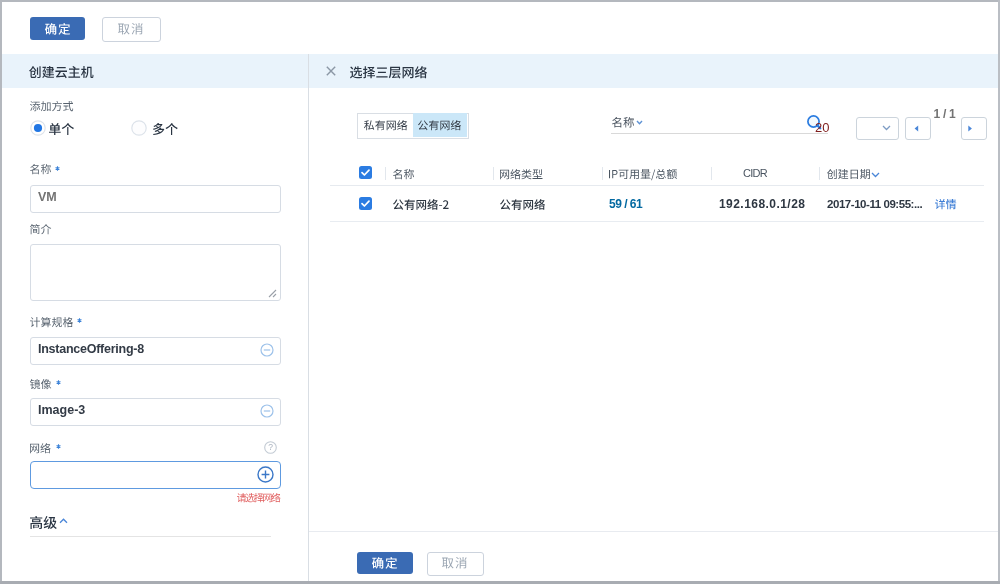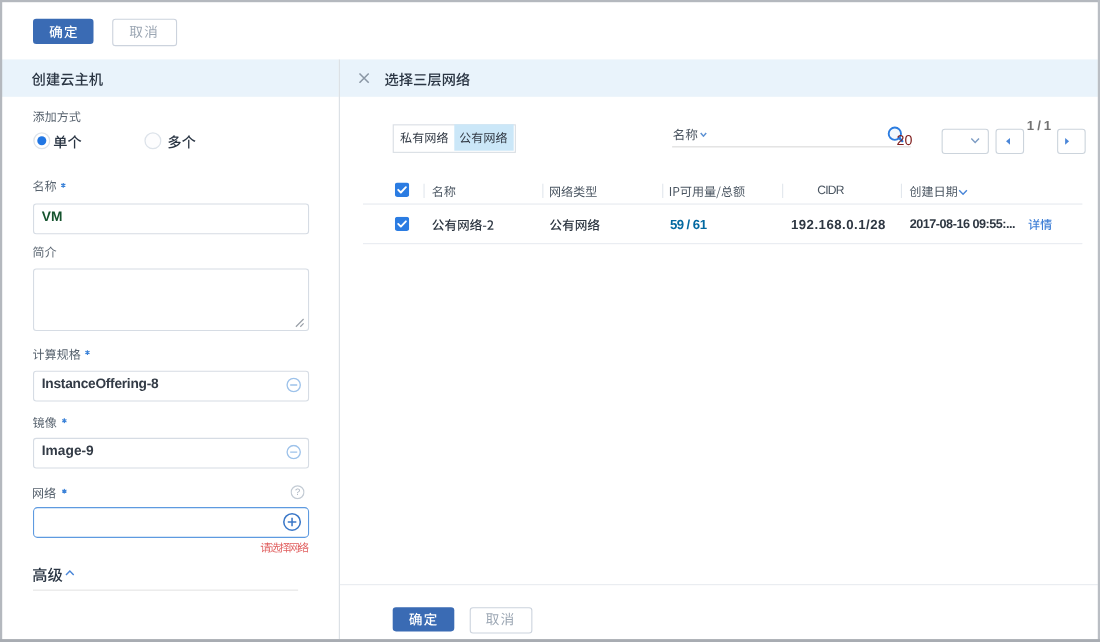--- a/index.html
+++ b/index.html
@@ -44,21 +44,21 @@
 <svg style="position:absolute;left:153px;top:122.5px;overflow:visible" width="24.8" height="12.1" viewBox="0.9 -11.0 24.8 12.1">
       <path fill="#2a3543" d="M5.8 -11.0C5.0 -9.9 3.4 -8.7 1.3 -7.9C1.6 -7.7 2.0 -7.3 2.2 -7.0C3.3 -7.6 4.3 -8.2 5.1 -8.8H8.6C8.0 -8.1 7.1 -7.4 6.2 -6.9C5.7 -7.3 5.2 -7.7 4.7 -8.0L3.8 -7.4C4.2 -7.1 4.7 -6.7 5.1 -6.4C3.8 -5.8 2.3 -5.4 0.9 -5.2C1.1 -4.9 1.4 -4.4 1.5 -4.1C5.1 -4.8 8.8 -6.5 10.5 -9.4L9.7 -9.9L9.5 -9.9H6.4C6.7 -10.1 6.9 -10.4 7.2 -10.7ZM8.0 -6.4C7.0 -5.1 5.1 -3.8 2.5 -2.9C2.8 -2.7 3.1 -2.2 3.2 -1.9C4.8 -2.5 6.1 -3.3 7.2 -4.1H10.5C9.9 -3.2 9.0 -2.5 8.0 -1.9C7.6 -2.3 7.0 -2.8 6.5 -3.1L5.5 -2.5C6.0 -2.2 6.5 -1.8 6.9 -1.4C5.1 -0.6 3.0 -0.2 0.9 -0.1C1.1 0.2 1.3 0.8 1.4 1.1C6.1 0.6 10.5 -0.8 12.3 -4.7L11.5 -5.2L11.3 -5.2H8.5C8.8 -5.5 9.0 -5.8 9.3 -6.1Z M18.9 -7.0V1.1H20.1V-7.0ZM19.5 -11.0C18.2 -8.8 15.8 -7.0 13.4 -6.0C13.7 -5.7 14.1 -5.2 14.3 -4.9C16.2 -5.8 18.1 -7.2 19.5 -8.9C21.4 -6.8 23.1 -5.7 24.8 -4.8C25.0 -5.2 25.3 -5.7 25.7 -6.0C23.9 -6.8 22.1 -7.9 20.3 -9.9L20.6 -10.5Z"></path>
     </svg>
 <svg style="position:absolute;left:30px;top:164.3px;overflow:visible" width="21.0" height="10.2" viewBox="0.5 -9.3 21.0 10.2">
       <path fill="#57626e" d="M2.9 -5.8C3.5 -5.4 4.1 -4.9 4.6 -4.5C3.3 -3.8 1.9 -3.3 0.5 -3.0C0.7 -2.8 0.9 -2.5 0.9 -2.2C1.6 -2.4 2.2 -2.6 2.8 -2.8V0.9H3.6V0.3H8.5V0.9H9.3V-3.7H5.0C6.8 -4.7 8.4 -6.1 9.3 -7.8L8.7 -8.2L8.6 -8.1H4.7C5.0 -8.4 5.2 -8.8 5.4 -9.1L4.5 -9.3C3.8 -8.2 2.6 -7.0 0.8 -6.1C1.0 -6.0 1.2 -5.7 1.3 -5.5C2.4 -6.0 3.3 -6.7 4.0 -7.4H8.1C7.4 -6.4 6.5 -5.6 5.4 -4.9C4.8 -5.3 4.1 -5.9 3.5 -6.3ZM8.5 -0.5H3.6V-3.0H8.5Z M16.6 -4.9C16.4 -3.6 15.9 -2.2 15.3 -1.3C15.5 -1.2 15.8 -1.0 16.0 -0.9C16.6 -1.8 17.1 -3.3 17.4 -4.8ZM19.6 -4.8C20.1 -3.6 20.5 -2.0 20.7 -1.0L21.5 -1.2C21.3 -2.3 20.8 -3.8 20.3 -5.1ZM16.9 -9.2C16.6 -7.8 16.1 -6.4 15.5 -5.5V-6.1H14.1V-8.0C14.6 -8.2 15.1 -8.3 15.5 -8.5L15.0 -9.1C14.2 -8.8 12.8 -8.5 11.7 -8.3C11.8 -8.1 11.9 -7.8 11.9 -7.6C12.4 -7.7 12.8 -7.8 13.3 -7.9V-6.1H11.6V-5.3H13.2C12.8 -4.0 12.0 -2.6 11.4 -1.8C11.5 -1.6 11.7 -1.3 11.8 -1.1C12.3 -1.8 12.9 -2.9 13.3 -4.0V0.9H14.1V-4.1C14.4 -3.6 14.8 -3.0 15.0 -2.7L15.5 -3.3C15.3 -3.6 14.4 -4.6 14.1 -4.9V-5.3H15.4L15.3 -5.2C15.5 -5.1 15.9 -4.9 16.0 -4.8C16.4 -5.4 16.8 -6.2 17.1 -7.0H18.2V-0.1C18.2 0.0 18.1 0.1 18.0 0.1C17.9 0.1 17.4 0.1 16.9 0.1C17.0 0.3 17.1 0.6 17.1 0.8C17.8 0.8 18.3 0.8 18.6 0.7C18.9 0.6 19.0 0.3 19.0 -0.1V-7.0H20.5C20.3 -6.6 20.1 -6.2 19.9 -5.8L20.6 -5.6C20.9 -6.2 21.3 -7.0 21.5 -7.7L21.0 -7.8L20.9 -7.8H17.3C17.4 -8.2 17.6 -8.6 17.6 -9.1Z"></path>
     </svg>
 <svg style="position:absolute;left:54.5px;top:165.5px" width="5" height="5" viewBox="0 0 5 5">
       <path d="M2.5 0.3 L2.5 4.7 M0.6 1.4 L4.4 3.6 M4.4 1.4 L0.6 3.6" stroke="#3b82d8" stroke-width="1.1" fill="none"></path>
     </svg>
 <div style="position:absolute;left:30px;top:184.5px;width:249px;height:26px;background:#fff;border:1px solid #d6dce4;border-radius:3px"></div>
-<div style="position:absolute;left:38px;top:190px;white-space:nowrap;font:bold 12.5px 'Liberation Sans',sans-serif;color:#14532d">VM</div>
+<div style="position:absolute;left:38px;top:190px;white-space:nowrap;font:bold 12.5px 'Liberation Sans',sans-serif;color:#737373">VM</div>
 <svg style="position:absolute;left:30px;top:224.4px;overflow:visible" width="21.2" height="10.2" viewBox="0.5 -9.3 21.2 10.2">
       <path fill="#57626e" d="M1.2 -5.0V0.9H2.0V-5.0ZM1.7 -5.9C2.1 -5.5 2.7 -4.9 2.9 -4.5L3.5 -5.0C3.3 -5.4 2.8 -5.9 2.3 -6.3ZM3.5 -4.3V-0.5H7.6V-4.3ZM2.3 -9.3C1.9 -8.2 1.3 -7.2 0.5 -6.6C0.7 -6.5 1.1 -6.2 1.2 -6.1C1.6 -6.5 2.0 -7.0 2.4 -7.6H3.0C3.3 -7.1 3.5 -6.6 3.6 -6.2L4.4 -6.5C4.3 -6.8 4.1 -7.2 3.8 -7.6H5.4V-8.3H2.7C2.8 -8.5 3.0 -8.8 3.1 -9.1ZM6.6 -9.3C6.3 -8.3 5.8 -7.4 5.1 -6.8C5.4 -6.7 5.7 -6.5 5.8 -6.3C6.1 -6.7 6.4 -7.1 6.7 -7.6H7.6C7.9 -7.1 8.2 -6.5 8.3 -6.2L9.1 -6.5C8.9 -6.8 8.7 -7.2 8.4 -7.6H10.2V-8.3H7.1C7.2 -8.5 7.3 -8.8 7.3 -9.1ZM6.8 -2.1V-1.1H4.2V-2.1ZM4.2 -3.6H6.8V-2.7H4.2ZM3.8 -5.9V-5.2H9.0V-0.1C9.0 0.0 9.0 0.1 8.8 0.1C8.6 0.1 8.1 0.1 7.4 0.1C7.5 0.3 7.7 0.6 7.7 0.8C8.5 0.8 9.1 0.8 9.4 0.7C9.7 0.6 9.8 0.4 9.8 -0.1V-5.9Z M18.2 -4.9V0.9H19.0V-4.9ZM14.0 -4.9V-3.5C14.0 -2.2 13.8 -0.8 11.8 0.3C12.0 0.4 12.3 0.7 12.4 0.9C14.7 -0.3 14.9 -2.0 14.9 -3.5V-4.9ZM16.5 -9.3C15.5 -7.6 13.4 -5.9 11.3 -5.2C11.5 -5.0 11.7 -4.7 11.8 -4.5C13.6 -5.1 15.3 -6.5 16.5 -7.9C17.6 -6.5 19.4 -5.2 21.2 -4.6C21.3 -4.8 21.6 -5.2 21.7 -5.4C19.9 -5.9 18.0 -7.2 17.0 -8.6L17.1 -8.9Z"></path>
     </svg>
 <div style="position:absolute;left:30px;top:244px;width:249px;height:55px;background:#fff;border:1px solid #d6dce4;border-radius:3px"></div>
 <svg style="position:absolute;left:266px;top:287px" width="11" height="11" viewBox="0 0 11 11">
       <path d="M10 3 L3 10 M10 7 L7 10" stroke="#9aa0a8" stroke-width="1.1" fill="none"></path>
     </svg>
 <svg style="position:absolute;left:30px;top:317.2px;overflow:visible" width="43.2" height="10.2" viewBox="0.5 -9.3 43.2 10.2">
       <path fill="#57626e" d="M1.5 -8.5C2.1 -8.0 2.9 -7.3 3.2 -6.8L3.8 -7.4C3.4 -7.9 2.7 -8.6 2.0 -9.1ZM0.5 -5.8V-5.0H2.3V-1.0C2.3 -0.5 1.9 -0.2 1.7 -0.1C1.9 0.1 2.1 0.5 2.2 0.7C2.3 0.4 2.6 0.2 4.7 -1.3C4.6 -1.4 4.5 -1.8 4.4 -2.0L3.1 -1.1V-5.8ZM6.9 -9.2V-5.6H4.1V-4.7H6.9V0.9H7.8V-4.7H10.5V-5.6H7.8V-9.2Z M13.8 -5.0H19.4V-4.4H13.8ZM13.8 -3.8H19.4V-3.2H13.8ZM13.8 -6.2H19.4V-5.6H13.8ZM17.3 -9.3C17.0 -8.4 16.5 -7.6 15.8 -7.1C16.0 -7.0 16.3 -6.9 16.5 -6.7H14.3L14.9 -7.0C14.8 -7.2 14.6 -7.5 14.5 -7.7H16.4V-8.4H13.5C13.6 -8.6 13.7 -8.9 13.8 -9.1L13.0 -9.3C12.7 -8.4 12.1 -7.6 11.4 -7.0C11.6 -6.9 11.9 -6.7 12.1 -6.6C12.4 -6.9 12.7 -7.3 13.0 -7.7H13.6C13.8 -7.4 14.0 -7.0 14.2 -6.7H12.9V-2.6H14.4V-1.9L14.4 -1.7H11.6V-1.0H14.1C13.8 -0.5 13.2 -0.1 11.8 0.3C12.0 0.4 12.2 0.7 12.3 0.9C14.1 0.4 14.8 -0.3 15.1 -1.0H18.1V0.9H18.9V-1.0H21.4V-1.7H18.9V-2.6H20.3V-6.7H19.2L19.8 -7.0C19.6 -7.2 19.4 -7.5 19.2 -7.7H21.3V-8.4H17.8C17.9 -8.6 18.0 -8.9 18.1 -9.1ZM18.1 -1.7H15.2L15.3 -1.9V-2.6H18.1ZM16.6 -6.7C16.9 -7.0 17.1 -7.4 17.4 -7.7H18.3C18.6 -7.4 18.9 -7.0 19.0 -6.7Z M27.2 -8.7V-2.8H28.0V-8.0H31.1V-2.8H31.9V-8.7ZM24.3 -9.1V-7.4H22.7V-6.6H24.3V-5.6L24.3 -4.9H22.5V-4.1H24.2C24.1 -2.6 23.7 -0.9 22.4 0.2C22.6 0.3 22.9 0.6 23.0 0.8C24.0 -0.2 24.6 -1.4 24.8 -2.6C25.3 -2.0 25.9 -1.2 26.2 -0.7L26.8 -1.4C26.5 -1.7 25.4 -3.0 25.0 -3.5L25.0 -4.1H26.7V-4.9H25.1L25.1 -5.6V-6.6H26.6V-7.4H25.1V-9.1ZM29.2 -7.0V-4.9C29.2 -3.2 28.8 -1.1 26.0 0.3C26.2 0.4 26.5 0.7 26.6 0.9C28.2 0.0 29.1 -1.2 29.5 -2.4V-0.3C29.5 0.4 29.8 0.6 30.5 0.6H31.4C32.3 0.6 32.5 0.2 32.5 -1.5C32.4 -1.6 32.1 -1.7 31.9 -1.8C31.8 -0.3 31.8 -0.0 31.4 -0.0H30.6C30.4 -0.0 30.3 -0.1 30.3 -0.4V-3.2H29.8C29.9 -3.8 29.9 -4.4 29.9 -4.9V-7.0Z M39.3 -7.3H41.7C41.4 -6.6 41.0 -6.0 40.4 -5.5C39.9 -6.0 39.5 -6.6 39.2 -7.1ZM35.2 -9.2V-6.9H33.6V-6.1H35.1C34.8 -4.6 34.0 -2.9 33.3 -1.9C33.5 -1.7 33.7 -1.4 33.7 -1.2C34.3 -1.9 34.8 -3.1 35.2 -4.4V0.9H36.0V-4.7C36.3 -4.2 36.7 -3.6 36.9 -3.3L37.4 -3.9C37.2 -4.2 36.3 -5.3 36.0 -5.6V-6.1H37.3L37.0 -5.9C37.2 -5.8 37.5 -5.5 37.6 -5.3C38.0 -5.7 38.4 -6.0 38.7 -6.5C39.0 -6.0 39.4 -5.4 39.9 -4.9C39.0 -4.1 37.9 -3.6 36.8 -3.2C36.9 -3.0 37.1 -2.7 37.2 -2.5C37.5 -2.6 37.8 -2.8 38.1 -2.9V0.9H38.9V0.4H41.9V0.8H42.7V-3.0L43.2 -2.8C43.4 -3.0 43.6 -3.3 43.7 -3.5C42.7 -3.8 41.7 -4.3 41.0 -4.9C41.8 -5.7 42.4 -6.7 42.8 -7.8L42.3 -8.1L42.1 -8.1H39.7C39.9 -8.4 40.1 -8.7 40.2 -9.0L39.4 -9.3C39.0 -8.1 38.3 -7.1 37.4 -6.3V-6.9H36.0V-9.2ZM38.9 -0.3V-2.4H41.9V-0.3ZM38.6 -3.2C39.3 -3.5 39.9 -3.9 40.4 -4.4C41.0 -3.9 41.6 -3.5 42.3 -3.2Z"></path>
     </svg>
@@ -71,21 +71,21 @@
       <circle cx="7" cy="7" r="6" fill="none" stroke="#9dc2ea" stroke-width="1.2"></circle>
       <path d="M3.8 7 L10.2 7" stroke="#9dc2ea" stroke-width="1.2"></path>
     </svg>
 <svg style="position:absolute;left:30px;top:378.8px;overflow:visible" width="21.3" height="10.2" viewBox="0.4 -9.3 21.3 10.2">
       <path fill="#57626e" d="M5.8 -3.3H9.2V-2.6H5.8ZM5.8 -4.6H9.2V-3.9H5.8ZM6.9 -9.1 7.2 -8.4H4.9V-7.8H10.2V-8.4H8.1C7.9 -8.7 7.8 -9.0 7.7 -9.3ZM8.6 -7.7C8.5 -7.3 8.3 -6.8 8.2 -6.5H6.3L6.9 -6.6C6.8 -6.9 6.6 -7.3 6.5 -7.7L5.8 -7.5C5.9 -7.2 6.1 -6.8 6.1 -6.5H4.6V-5.8H10.4V-6.5H8.9L9.4 -7.5ZM5.1 -5.2V-2.0H6.2C6.0 -0.7 5.6 -0.1 3.9 0.3C4.0 0.4 4.2 0.7 4.3 0.9C6.3 0.4 6.8 -0.4 6.9 -2.0H7.9V-0.1C7.9 0.5 8.1 0.7 8.8 0.7C9.0 0.7 9.6 0.7 9.8 0.7C10.4 0.7 10.6 0.5 10.6 -0.8C10.4 -0.8 10.1 -0.9 10.0 -1.0C9.9 -0.0 9.9 0.1 9.7 0.1C9.5 0.1 9.0 0.1 8.9 0.1C8.7 0.1 8.7 0.1 8.7 -0.2V-2.0H10.0V-5.2ZM1.9 -9.2C1.6 -8.2 1.0 -7.2 0.4 -6.5C0.5 -6.4 0.7 -6.0 0.8 -5.8C1.2 -6.2 1.6 -6.7 1.9 -7.2H4.2V-8.0H2.3C2.4 -8.3 2.5 -8.7 2.7 -9.0ZM0.6 -3.8V-3.0H2.1V-0.9C2.1 -0.5 1.7 -0.1 1.5 0.0C1.7 0.2 1.9 0.6 2.0 0.8C2.1 0.6 2.5 0.4 4.4 -0.8C4.3 -1.0 4.3 -1.3 4.2 -1.6L2.9 -0.8V-3.0H4.3V-3.8H2.9V-5.3H4.0V-6.0H1.1V-5.3H2.1V-3.8Z M16.3 -7.8H18.3C18.1 -7.5 17.9 -7.2 17.7 -6.9H15.6C15.9 -7.2 16.1 -7.5 16.3 -7.8ZM16.4 -9.2C15.9 -8.3 15.0 -7.1 13.8 -6.3C14.0 -6.2 14.2 -5.9 14.4 -5.8C14.6 -5.9 14.8 -6.1 14.9 -6.2V-4.5H16.6C16.1 -4.1 15.3 -3.6 14.2 -3.3C14.3 -3.1 14.5 -2.9 14.6 -2.7C15.6 -3.1 16.3 -3.4 16.9 -3.8C17.1 -3.7 17.2 -3.5 17.3 -3.3C16.6 -2.7 15.2 -2.0 14.2 -1.7C14.3 -1.5 14.5 -1.3 14.6 -1.1C15.6 -1.5 16.8 -2.2 17.6 -2.9C17.8 -2.7 17.8 -2.4 17.9 -2.2C17.0 -1.4 15.4 -0.5 14.1 -0.1C14.2 0.0 14.4 0.3 14.5 0.5C15.7 0.1 17.1 -0.7 18.1 -1.6C18.2 -0.9 18.0 -0.3 17.8 -0.0C17.6 0.2 17.5 0.2 17.3 0.2C17.1 0.2 16.8 0.2 16.5 0.1C16.7 0.3 16.7 0.7 16.7 0.8C17.0 0.9 17.2 0.9 17.4 0.9C17.8 0.9 18.1 0.8 18.4 0.5C18.8 0.0 19.0 -1.1 18.6 -2.3L19.2 -2.6C19.6 -1.4 20.3 -0.3 21.1 0.3C21.3 0.1 21.5 -0.2 21.7 -0.4C20.8 -0.8 20.1 -1.8 19.8 -2.8C20.2 -3.1 20.6 -3.3 21.0 -3.5L20.4 -4.1C19.9 -3.7 19.1 -3.2 18.4 -2.9C18.2 -3.4 17.8 -3.9 17.3 -4.3L17.6 -4.5H20.9V-6.9H18.5C18.9 -7.3 19.2 -7.7 19.4 -8.2L18.9 -8.5L18.8 -8.5H16.8L17.1 -9.1ZM15.7 -6.3H17.6C17.6 -6.0 17.5 -5.6 17.2 -5.2H15.7ZM18.3 -6.3H20.1V-5.2H18.0C18.2 -5.6 18.3 -6.0 18.3 -6.3ZM13.9 -9.2C13.3 -7.5 12.3 -5.9 11.3 -4.8C11.5 -4.6 11.7 -4.2 11.8 -4.0C12.1 -4.3 12.4 -4.8 12.7 -5.2V0.8H13.5V-6.5C14.0 -7.3 14.4 -8.1 14.7 -9.0Z"></path>
     </svg>
 <svg style="position:absolute;left:55.5px;top:380.0px" width="5" height="5" viewBox="0 0 5 5">
       <path d="M2.5 0.3 L2.5 4.7 M0.6 1.4 L4.4 3.6 M4.4 1.4 L0.6 3.6" stroke="#3b82d8" stroke-width="1.1" fill="none"></path>
     </svg>
 <div style="position:absolute;left:30px;top:398px;width:249px;height:26px;background:#fff;border:1px solid #d6dce4;border-radius:3px"></div>
-<div style="position:absolute;left:38px;top:403px;white-space:nowrap;font:bold 12.5px 'Liberation Sans',sans-serif;color:#333b46">Image-9</div>
+<div style="position:absolute;left:38px;top:403px;white-space:nowrap;font:bold 12.5px 'Liberation Sans',sans-serif;color:#333b46">Image-3</div>
 <svg style="position:absolute;left:259.5px;top:404px" width="14" height="14" viewBox="0 0 14 14">
       <circle cx="7" cy="7" r="6" fill="none" stroke="#9dc2ea" stroke-width="1.2"></circle>
       <path d="M3.8 7 L10.2 7" stroke="#9dc2ea" stroke-width="1.2"></path>
     </svg>
 <svg style="position:absolute;left:30px;top:442.8px;overflow:visible" width="20.6" height="10.3" viewBox="1.0 -9.4 20.6 10.3">
       <path fill="#57626e" d="M2.1 -5.9C2.6 -5.3 3.2 -4.6 3.7 -3.9C3.2 -2.7 2.7 -1.7 1.9 -1.0C2.1 -0.9 2.4 -0.6 2.5 -0.5C3.2 -1.2 3.7 -2.1 4.2 -3.1C4.5 -2.6 4.8 -2.1 5.0 -1.7L5.6 -2.3C5.3 -2.7 4.9 -3.3 4.5 -4.0C4.8 -4.9 5.0 -5.9 5.2 -7.0L4.4 -7.0C4.3 -6.2 4.1 -5.4 3.9 -4.7C3.5 -5.3 3.1 -5.9 2.6 -6.4ZM5.3 -5.9C5.8 -5.3 6.3 -4.6 6.8 -3.8C6.4 -2.6 5.8 -1.6 5.0 -0.9C5.2 -0.8 5.5 -0.5 5.6 -0.4C6.3 -1.1 6.9 -2.0 7.3 -3.1C7.7 -2.5 8.0 -1.9 8.2 -1.4L8.8 -1.9C8.5 -2.5 8.1 -3.2 7.6 -3.9C7.9 -4.8 8.1 -5.8 8.3 -6.9L7.6 -7.0C7.4 -6.2 7.3 -5.4 7.1 -4.7C6.7 -5.3 6.3 -5.8 5.9 -6.3ZM1.0 -8.6V0.9H1.8V-7.8H9.2V-0.2C9.2 -0.0 9.2 0.0 9.0 0.0C8.7 0.1 8.0 0.1 7.3 0.0C7.4 0.3 7.6 0.6 7.6 0.8C8.6 0.9 9.2 0.8 9.6 0.7C9.9 0.6 10.1 0.3 10.1 -0.2V-8.6Z M11.5 -0.5 11.6 0.3C12.7 -0.1 14.0 -0.5 15.3 -0.9L15.2 -1.6C13.8 -1.2 12.4 -0.8 11.5 -0.5ZM17.3 -9.4C16.8 -8.2 16.1 -7.1 15.2 -6.3L15.3 -6.4L14.6 -6.9C14.4 -6.5 14.2 -6.1 13.9 -5.7L12.5 -5.6C13.2 -6.5 13.8 -7.7 14.3 -8.8L13.5 -9.2C13.1 -7.9 12.3 -6.5 12.0 -6.1C11.8 -5.8 11.6 -5.5 11.4 -5.5C11.5 -5.2 11.6 -4.8 11.7 -4.7C11.8 -4.7 12.1 -4.8 13.4 -5.0C12.9 -4.3 12.5 -3.7 12.3 -3.5C12.0 -3.1 11.7 -2.8 11.5 -2.8C11.6 -2.6 11.7 -2.2 11.7 -2.0C12.0 -2.2 12.3 -2.3 15.1 -2.9C15.0 -3.1 15.0 -3.4 15.0 -3.7L13.0 -3.2C13.8 -4.1 14.5 -5.1 15.1 -6.1C15.3 -6.0 15.5 -5.7 15.6 -5.5C16.0 -5.8 16.3 -6.2 16.6 -6.7C17.0 -6.1 17.4 -5.6 17.9 -5.2C17.0 -4.6 16.1 -4.2 15.1 -3.9C15.2 -3.8 15.4 -3.4 15.5 -3.2C16.5 -3.5 17.6 -4.0 18.5 -4.7C19.3 -4.0 20.3 -3.6 21.3 -3.2C21.3 -3.4 21.5 -3.8 21.6 -4.0C20.7 -4.2 19.8 -4.6 19.1 -5.1C20.0 -5.9 20.7 -6.8 21.2 -7.9L20.7 -8.2L20.5 -8.2H17.6C17.7 -8.5 17.9 -8.8 18.0 -9.2ZM16.1 -3.3V0.8H16.9V0.2H20.0V0.8H20.8V-3.3ZM16.9 -0.5V-2.5H20.0V-0.5ZM20.1 -7.4C19.7 -6.7 19.1 -6.1 18.4 -5.6C17.9 -6.1 17.4 -6.7 17.1 -7.3L17.2 -7.4Z"></path>
     </svg>
 <svg style="position:absolute;left:55.5px;top:444.0px" width="5" height="5" viewBox="0 0 5 5">
       <path d="M2.5 0.3 L2.5 4.7 M0.6 1.4 L4.4 3.6 M4.4 1.4 L0.6 3.6" stroke="#3b82d8" stroke-width="1.1" fill="none"></path>
     </svg>
@@ -172,21 +172,21 @@
       <path d="M3 6.6 L5.4 9 L10 4.2" stroke="#fff" stroke-width="1.7" fill="none" stroke-linecap="round" stroke-linejoin="round"></path>
     </svg>
 <svg style="position:absolute;left:393px;top:198.6px;overflow:visible" width="55.6" height="10.9" viewBox="0.5 -9.9 55.6 10.9">
       <path fill="#2e3742" d="M3.6 -9.4C2.9 -7.7 1.8 -6.1 0.5 -5.1C0.8 -4.9 1.3 -4.5 1.5 -4.3C2.8 -5.4 4.0 -7.2 4.8 -9.1ZM7.8 -9.5 6.7 -9.1C7.6 -7.3 9.0 -5.4 10.2 -4.3C10.4 -4.6 10.8 -5.0 11.1 -5.2C9.9 -6.2 8.5 -8.0 7.8 -9.5ZM1.8 0.3C2.3 0.1 3.0 0.1 8.8 -0.4C9.1 0.1 9.4 0.6 9.6 0.9L10.7 0.3C10.1 -0.7 9.0 -2.3 8.0 -3.6L6.9 -3.1C7.3 -2.6 7.8 -2.0 8.2 -1.4L3.3 -1.1C4.4 -2.4 5.5 -4.0 6.4 -5.7L5.2 -6.2C4.3 -4.3 2.9 -2.3 2.4 -1.8C2.0 -1.3 1.7 -0.9 1.4 -0.9C1.5 -0.5 1.7 0.1 1.8 0.3Z M15.9 -9.7C15.7 -9.2 15.6 -8.7 15.4 -8.3H12.2V-7.2H14.9C14.2 -5.8 13.2 -4.5 11.9 -3.6C12.1 -3.4 12.4 -3.0 12.6 -2.8C13.2 -3.2 13.8 -3.8 14.3 -4.4V1.0H15.4V-1.3H20.0V-0.3C20.0 -0.1 19.9 -0.1 19.7 -0.1C19.5 -0.1 18.8 -0.1 18.1 -0.1C18.3 0.2 18.4 0.7 18.4 1.0C19.4 1.0 20.1 0.9 20.5 0.8C20.9 0.6 21.0 0.3 21.0 -0.3V-6.1H15.5C15.8 -6.5 16.0 -6.8 16.1 -7.2H22.3V-8.3H16.6C16.7 -8.7 16.8 -9.1 17.0 -9.5ZM15.4 -3.2H20.0V-2.2H15.4ZM15.4 -4.1V-5.1H20.0V-4.1Z M24.0 -9.0V0.9H25.0V-1.0C25.3 -0.9 25.7 -0.6 25.8 -0.4C26.5 -1.1 27.0 -2.0 27.4 -3.1C27.7 -2.6 28.0 -2.2 28.2 -1.8L28.9 -2.6C28.6 -3.0 28.3 -3.6 27.8 -4.2C28.1 -5.1 28.3 -6.1 28.5 -7.2L27.5 -7.3C27.4 -6.6 27.3 -5.8 27.1 -5.1C26.7 -5.6 26.2 -6.1 25.8 -6.6L25.2 -6.0C25.7 -5.4 26.3 -4.7 26.8 -4.0C26.4 -2.8 25.8 -1.8 25.0 -1.1V-8.0H32.5V-0.4C32.5 -0.2 32.4 -0.1 32.2 -0.1C31.9 -0.1 31.2 -0.1 30.4 -0.1C30.6 0.1 30.8 0.6 30.8 0.9C31.9 0.9 32.6 0.9 33.0 0.7C33.4 0.6 33.6 0.2 33.6 -0.4V-9.0ZM28.5 -6.0C29.0 -5.4 29.5 -4.7 30.0 -4.0C29.6 -2.7 29.0 -1.7 28.1 -0.9C28.4 -0.8 28.8 -0.5 29.0 -0.3C29.7 -1.1 30.2 -2.0 30.7 -3.0C31.0 -2.5 31.3 -1.9 31.5 -1.5L32.2 -2.2C31.9 -2.7 31.5 -3.4 31.1 -4.1C31.3 -5.1 31.5 -6.1 31.7 -7.2L30.7 -7.3C30.6 -6.6 30.5 -5.8 30.3 -5.1C30.0 -5.6 29.6 -6.1 29.2 -6.6Z M34.9 -0.7 35.2 0.4C36.3 0.0 37.7 -0.4 39.0 -0.9L38.8 -1.8C37.4 -1.4 35.9 -0.9 34.9 -0.7ZM41.0 -9.9C40.5 -8.7 39.8 -7.5 38.9 -6.8L38.2 -7.3C38.0 -6.9 37.7 -6.5 37.5 -6.1L36.3 -6.0C36.9 -6.9 37.6 -8.1 38.1 -9.2L37.0 -9.7C36.6 -8.3 35.8 -6.9 35.5 -6.5C35.2 -6.2 35.0 -5.9 34.8 -5.9C34.9 -5.6 35.1 -5.0 35.2 -4.8C35.4 -4.9 35.6 -5.0 36.9 -5.1C36.4 -4.5 36.0 -4.0 35.8 -3.8C35.4 -3.4 35.2 -3.1 34.9 -3.0C35.0 -2.8 35.2 -2.2 35.3 -2.0C35.5 -2.2 36.0 -2.3 38.8 -3.0C38.7 -3.2 38.7 -3.7 38.8 -4.0L36.9 -3.6C37.6 -4.4 38.3 -5.4 38.9 -6.4C39.1 -6.1 39.3 -5.9 39.4 -5.7C39.7 -6.0 40.0 -6.3 40.3 -6.7C40.6 -6.3 41.0 -5.8 41.4 -5.4C40.6 -4.9 39.7 -4.5 38.7 -4.2C38.9 -4.0 39.1 -3.5 39.1 -3.2C40.2 -3.6 41.3 -4.1 42.3 -4.7C43.1 -4.1 44.1 -3.6 45.2 -3.3C45.3 -3.6 45.5 -4.0 45.6 -4.3C44.7 -4.5 43.8 -4.9 43.1 -5.4C44.0 -6.2 44.7 -7.1 45.2 -8.3L44.5 -8.7L44.3 -8.6H41.5C41.7 -8.9 41.8 -9.3 42.0 -9.6ZM39.8 -3.4V0.9H40.8V0.3H43.7V0.9H44.8V-3.4ZM40.8 -0.7V-2.5H43.7V-0.7ZM43.7 -7.6C43.3 -7.0 42.8 -6.5 42.2 -6.0C41.7 -6.4 41.3 -7.0 40.9 -7.6L41.0 -7.6Z M46.5 -2.8H49.6V-3.7H46.5Z M50.6 0.0H56.1V-1.1H54.0C53.5 -1.1 53.0 -1.1 52.6 -1.0C54.4 -2.8 55.7 -4.5 55.7 -6.1C55.7 -7.6 54.7 -8.6 53.1 -8.6C52.0 -8.6 51.3 -8.2 50.5 -7.4L51.3 -6.6C51.8 -7.2 52.3 -7.6 53.0 -7.6C53.9 -7.6 54.4 -6.9 54.4 -6.0C54.4 -4.6 53.1 -3.0 50.6 -0.8Z"></path>
     </svg>
 <svg style="position:absolute;left:500px;top:198.6px;overflow:visible" width="45.1" height="10.9" viewBox="0.5 -9.9 45.1 10.9">
       <path fill="#2e3742" d="M3.6 -9.4C2.9 -7.7 1.8 -6.1 0.5 -5.1C0.8 -4.9 1.3 -4.5 1.5 -4.3C2.8 -5.4 4.0 -7.2 4.8 -9.1ZM7.8 -9.5 6.7 -9.1C7.6 -7.3 9.0 -5.4 10.2 -4.3C10.4 -4.6 10.8 -5.0 11.1 -5.2C9.9 -6.2 8.5 -8.0 7.8 -9.5ZM1.8 0.3C2.3 0.1 3.0 0.1 8.8 -0.4C9.1 0.1 9.4 0.6 9.6 0.9L10.7 0.3C10.1 -0.7 9.0 -2.3 8.0 -3.6L6.9 -3.1C7.3 -2.6 7.8 -2.0 8.2 -1.4L3.3 -1.1C4.4 -2.4 5.5 -4.0 6.4 -5.7L5.2 -6.2C4.3 -4.3 2.9 -2.3 2.4 -1.8C2.0 -1.3 1.7 -0.9 1.4 -0.9C1.5 -0.5 1.7 0.1 1.8 0.3Z M15.9 -9.7C15.7 -9.2 15.6 -8.7 15.4 -8.3H12.2V-7.2H14.9C14.2 -5.8 13.2 -4.5 11.9 -3.6C12.1 -3.4 12.4 -3.0 12.6 -2.8C13.2 -3.2 13.8 -3.8 14.3 -4.4V1.0H15.4V-1.3H20.0V-0.3C20.0 -0.1 19.9 -0.1 19.7 -0.1C19.5 -0.1 18.8 -0.1 18.1 -0.1C18.3 0.2 18.4 0.7 18.4 1.0C19.4 1.0 20.1 0.9 20.5 0.8C20.9 0.6 21.0 0.3 21.0 -0.3V-6.1H15.5C15.8 -6.5 16.0 -6.8 16.1 -7.2H22.3V-8.3H16.6C16.7 -8.7 16.8 -9.1 17.0 -9.5ZM15.4 -3.2H20.0V-2.2H15.4ZM15.4 -4.1V-5.1H20.0V-4.1Z M24.0 -9.0V0.9H25.0V-1.0C25.3 -0.9 25.7 -0.6 25.8 -0.4C26.5 -1.1 27.0 -2.0 27.4 -3.1C27.7 -2.6 28.0 -2.2 28.2 -1.8L28.9 -2.6C28.6 -3.0 28.3 -3.6 27.8 -4.2C28.1 -5.1 28.3 -6.1 28.5 -7.2L27.5 -7.3C27.4 -6.6 27.3 -5.8 27.1 -5.1C26.7 -5.6 26.2 -6.1 25.8 -6.6L25.2 -6.0C25.7 -5.4 26.3 -4.7 26.8 -4.0C26.4 -2.8 25.8 -1.8 25.0 -1.1V-8.0H32.5V-0.4C32.5 -0.2 32.4 -0.1 32.2 -0.1C31.9 -0.1 31.2 -0.1 30.4 -0.1C30.6 0.1 30.8 0.6 30.8 0.9C31.9 0.9 32.6 0.9 33.0 0.7C33.4 0.6 33.6 0.2 33.6 -0.4V-9.0ZM28.5 -6.0C29.0 -5.4 29.5 -4.7 30.0 -4.0C29.6 -2.7 29.0 -1.7 28.1 -0.9C28.4 -0.8 28.8 -0.5 29.0 -0.3C29.7 -1.1 30.2 -2.0 30.7 -3.0C31.0 -2.5 31.3 -1.9 31.5 -1.5L32.2 -2.2C31.9 -2.7 31.5 -3.4 31.1 -4.1C31.3 -5.1 31.5 -6.1 31.7 -7.2L30.7 -7.3C30.6 -6.6 30.5 -5.8 30.3 -5.1C30.0 -5.6 29.6 -6.1 29.2 -6.6Z M34.9 -0.7 35.2 0.4C36.3 0.0 37.7 -0.4 39.0 -0.9L38.8 -1.8C37.4 -1.4 35.9 -0.9 34.9 -0.7ZM41.0 -9.9C40.5 -8.7 39.8 -7.5 38.9 -6.8L38.2 -7.3C38.0 -6.9 37.7 -6.5 37.5 -6.1L36.3 -6.0C36.9 -6.9 37.6 -8.1 38.1 -9.2L37.0 -9.7C36.6 -8.3 35.8 -6.9 35.5 -6.5C35.2 -6.2 35.0 -5.9 34.8 -5.9C34.9 -5.6 35.1 -5.0 35.2 -4.8C35.4 -4.9 35.6 -5.0 36.9 -5.1C36.4 -4.5 36.0 -4.0 35.8 -3.8C35.4 -3.4 35.2 -3.1 34.9 -3.0C35.0 -2.8 35.2 -2.2 35.3 -2.0C35.5 -2.2 36.0 -2.3 38.8 -3.0C38.7 -3.2 38.7 -3.7 38.8 -4.0L36.9 -3.6C37.6 -4.4 38.3 -5.4 38.9 -6.4C39.1 -6.1 39.3 -5.9 39.4 -5.7C39.7 -6.0 40.0 -6.3 40.3 -6.7C40.6 -6.3 41.0 -5.8 41.4 -5.4C40.6 -4.9 39.7 -4.5 38.7 -4.2C38.9 -4.0 39.1 -3.5 39.1 -3.2C40.2 -3.6 41.3 -4.1 42.3 -4.7C43.1 -4.1 44.1 -3.6 45.2 -3.3C45.3 -3.6 45.5 -4.0 45.6 -4.3C44.7 -4.5 43.8 -4.9 43.1 -5.4C44.0 -6.2 44.7 -7.1 45.2 -8.3L44.5 -8.7L44.3 -8.6H41.5C41.7 -8.9 41.8 -9.3 42.0 -9.6ZM39.8 -3.4V0.9H40.8V0.3H43.7V0.9H44.8V-3.4ZM40.8 -0.7V-2.5H43.7V-0.7ZM43.7 -7.6C43.3 -7.0 42.8 -6.5 42.2 -6.0C41.7 -6.4 41.3 -7.0 40.9 -7.6L41.0 -7.6Z"></path>
     </svg>
 <div style="position:absolute;left:609px;top:197px;white-space:nowrap;font:bold 12px 'Liberation Sans',sans-serif;color:#0369a1;letter-spacing:-0.5px">59 / 61</div>
 <div style="position:absolute;left:719px;top:197px;white-space:nowrap;font:bold 12px 'Liberation Sans',sans-serif;color:#2e3742;letter-spacing:0.45px">192.168.0.1/28</div>
-<div style="position:absolute;left:827px;top:197.5px;white-space:nowrap;font:bold 11.5px 'Liberation Sans',sans-serif;color:#2e3742;letter-spacing:-0.45px">2017-08-16 09:55:...</div>
+<div style="position:absolute;left:827px;top:197.5px;white-space:nowrap;font:bold 11.5px 'Liberation Sans',sans-serif;color:#2e3742;letter-spacing:-0.45px">2017-10-11 09:55:...</div>
 <svg style="position:absolute;left:935px;top:199px;overflow:visible" width="21.2" height="10.2" viewBox="0.4 -9.3 21.2 10.2">
       <path fill="#3f7fd6" d="M1.1 -8.4C1.7 -7.9 2.5 -7.2 2.8 -6.7L3.5 -7.5C3.1 -7.9 2.3 -8.6 1.7 -9.1ZM0.4 -5.9V-4.9H2.0V-1.1C2.0 -0.5 1.7 -0.1 1.5 0.0C1.6 0.2 1.9 0.6 2.0 0.8C2.2 0.5 2.5 0.3 4.3 -1.2C4.3 -1.3 4.2 -1.5 4.1 -1.7L4.0 -2.1L3.0 -1.3V-5.9ZM9.0 -9.3C8.8 -8.7 8.4 -7.8 8.0 -7.2H6.0L6.8 -7.5C6.7 -8.0 6.3 -8.7 5.9 -9.3L5.0 -8.9C5.3 -8.4 5.7 -7.7 5.8 -7.2H4.4V-6.2H6.9V-4.9H4.7V-4.0H6.9V-2.6H4.1V-1.7H6.9V0.9H7.9V-1.7H10.5V-2.6H7.9V-4.0H10.0V-4.9H7.9V-6.2H10.3V-7.2H9.1C9.4 -7.7 9.8 -8.4 10.0 -9.0Z M11.7 -7.1C11.7 -6.3 11.5 -5.0 11.3 -4.3L12.0 -4.0C12.3 -4.9 12.5 -6.1 12.5 -7.0ZM16.1 -2.2H19.8V-1.5H16.1ZM16.1 -3.0V-3.7H19.8V-3.0ZM17.4 -9.3V-8.5H14.7V-7.7H17.4V-7.1H15.0V-6.4H17.4V-5.8H14.4V-5.0H21.6V-5.8H18.4V-6.4H21.0V-7.1H18.4V-7.7H21.3V-8.5H18.4V-9.3ZM15.1 -4.4V0.9H16.1V-0.8H19.8V-0.2C19.8 -0.0 19.7 0.0 19.6 0.0C19.4 0.0 18.9 0.0 18.4 0.0C18.5 0.3 18.6 0.6 18.7 0.9C19.5 0.9 20.0 0.9 20.3 0.7C20.7 0.6 20.8 0.3 20.8 -0.1V-4.4ZM12.6 -9.3V0.9H13.6V-7.4C13.8 -6.9 14.0 -6.2 14.1 -5.8L14.8 -6.2C14.7 -6.6 14.5 -7.2 14.2 -7.7L13.6 -7.5V-9.3Z"></path>
     </svg>
 <div style="position:absolute;left:330px;top:221px;width:654px;height:1px;background:#e8ecf1"></div>
 <div style="position:absolute;left:309px;top:531px;width:689px;height:1px;background:#e8ebf0"></div>
 <div style="position:absolute;left:357px;top:552px;width:56px;height:22px;background:#3a6bb4;border-radius:3px"></div>
 <svg style="position:absolute;left:372.4px;top:557.1px;overflow:visible" width="25.2" height="11.8" viewBox="0.4 -10.7 25.2 11.8">
       <path fill="#fff" d="M6.8 -10.6C6.2 -9.1 5.4 -7.7 4.3 -6.8C4.5 -6.6 4.8 -6.1 5.0 -5.9C5.2 -6.1 5.3 -6.2 5.5 -6.4V-4.1C5.5 -2.7 5.4 -0.9 4.2 0.4C4.5 0.6 4.9 0.9 5.1 1.1C5.9 0.2 6.3 -0.9 6.4 -2.0H8.0V0.6H9.0V-2.0H10.5V-0.3C10.5 -0.1 10.5 -0.1 10.3 -0.1C10.2 -0.1 9.8 -0.1 9.3 -0.1C9.5 0.2 9.6 0.7 9.6 1.0C10.3 1.0 10.9 0.9 11.2 0.8C11.6 0.6 11.7 0.3 11.7 -0.2V-7.4H9.5C9.9 -7.9 10.4 -8.5 10.7 -9.1L9.9 -9.6L9.7 -9.5H7.5C7.6 -9.8 7.7 -10.0 7.8 -10.3ZM8.0 -3.0H6.6C6.6 -3.4 6.6 -3.8 6.6 -4.1V-4.2H8.0ZM9.0 -3.0V-4.2H10.5V-3.0ZM8.0 -5.2H6.6V-6.3H8.0ZM9.0 -5.2V-6.3H10.5V-5.2ZM6.3 -7.4H6.2C6.5 -7.7 6.8 -8.1 7.0 -8.5H9.1C8.8 -8.1 8.6 -7.7 8.3 -7.4ZM0.7 -9.9V-8.9H2.1C1.8 -7.1 1.2 -5.4 0.4 -4.3C0.6 -3.9 0.8 -3.2 0.9 -2.9C1.1 -3.2 1.2 -3.5 1.4 -3.8V0.5H2.4V-0.5H4.6V-6.1H2.5C2.8 -7.0 3.0 -7.9 3.2 -8.9H4.9V-9.9ZM2.4 -5.0H3.6V-1.6H2.4Z M16.2 -4.7C15.9 -2.5 15.3 -0.8 13.9 0.3C14.2 0.5 14.7 0.9 14.8 1.1C15.6 0.4 16.2 -0.5 16.6 -1.6C17.8 0.4 19.6 0.9 22.1 0.9H25.1C25.2 0.5 25.4 -0.1 25.6 -0.3C24.8 -0.3 22.7 -0.3 22.1 -0.3C21.5 -0.3 20.9 -0.4 20.4 -0.4V-2.7H24.0V-3.8H20.4V-5.6H23.3V-6.7H16.2V-5.6H19.1V-0.8C18.2 -1.2 17.5 -1.8 17.1 -3.0C17.2 -3.5 17.3 -4.1 17.4 -4.6ZM18.7 -10.3C18.9 -10.0 19.1 -9.6 19.2 -9.2H14.5V-6.3H15.6V-8.1H23.8V-6.3H25.0V-9.2H20.6C20.5 -9.6 20.2 -10.2 19.9 -10.7Z"></path>
     </svg>
 <div style="position:absolute;left:427px;top:552px;width:55px;height:22px;background:#fff;border:1px solid #ccd3dd;border-radius:3px"></div>

